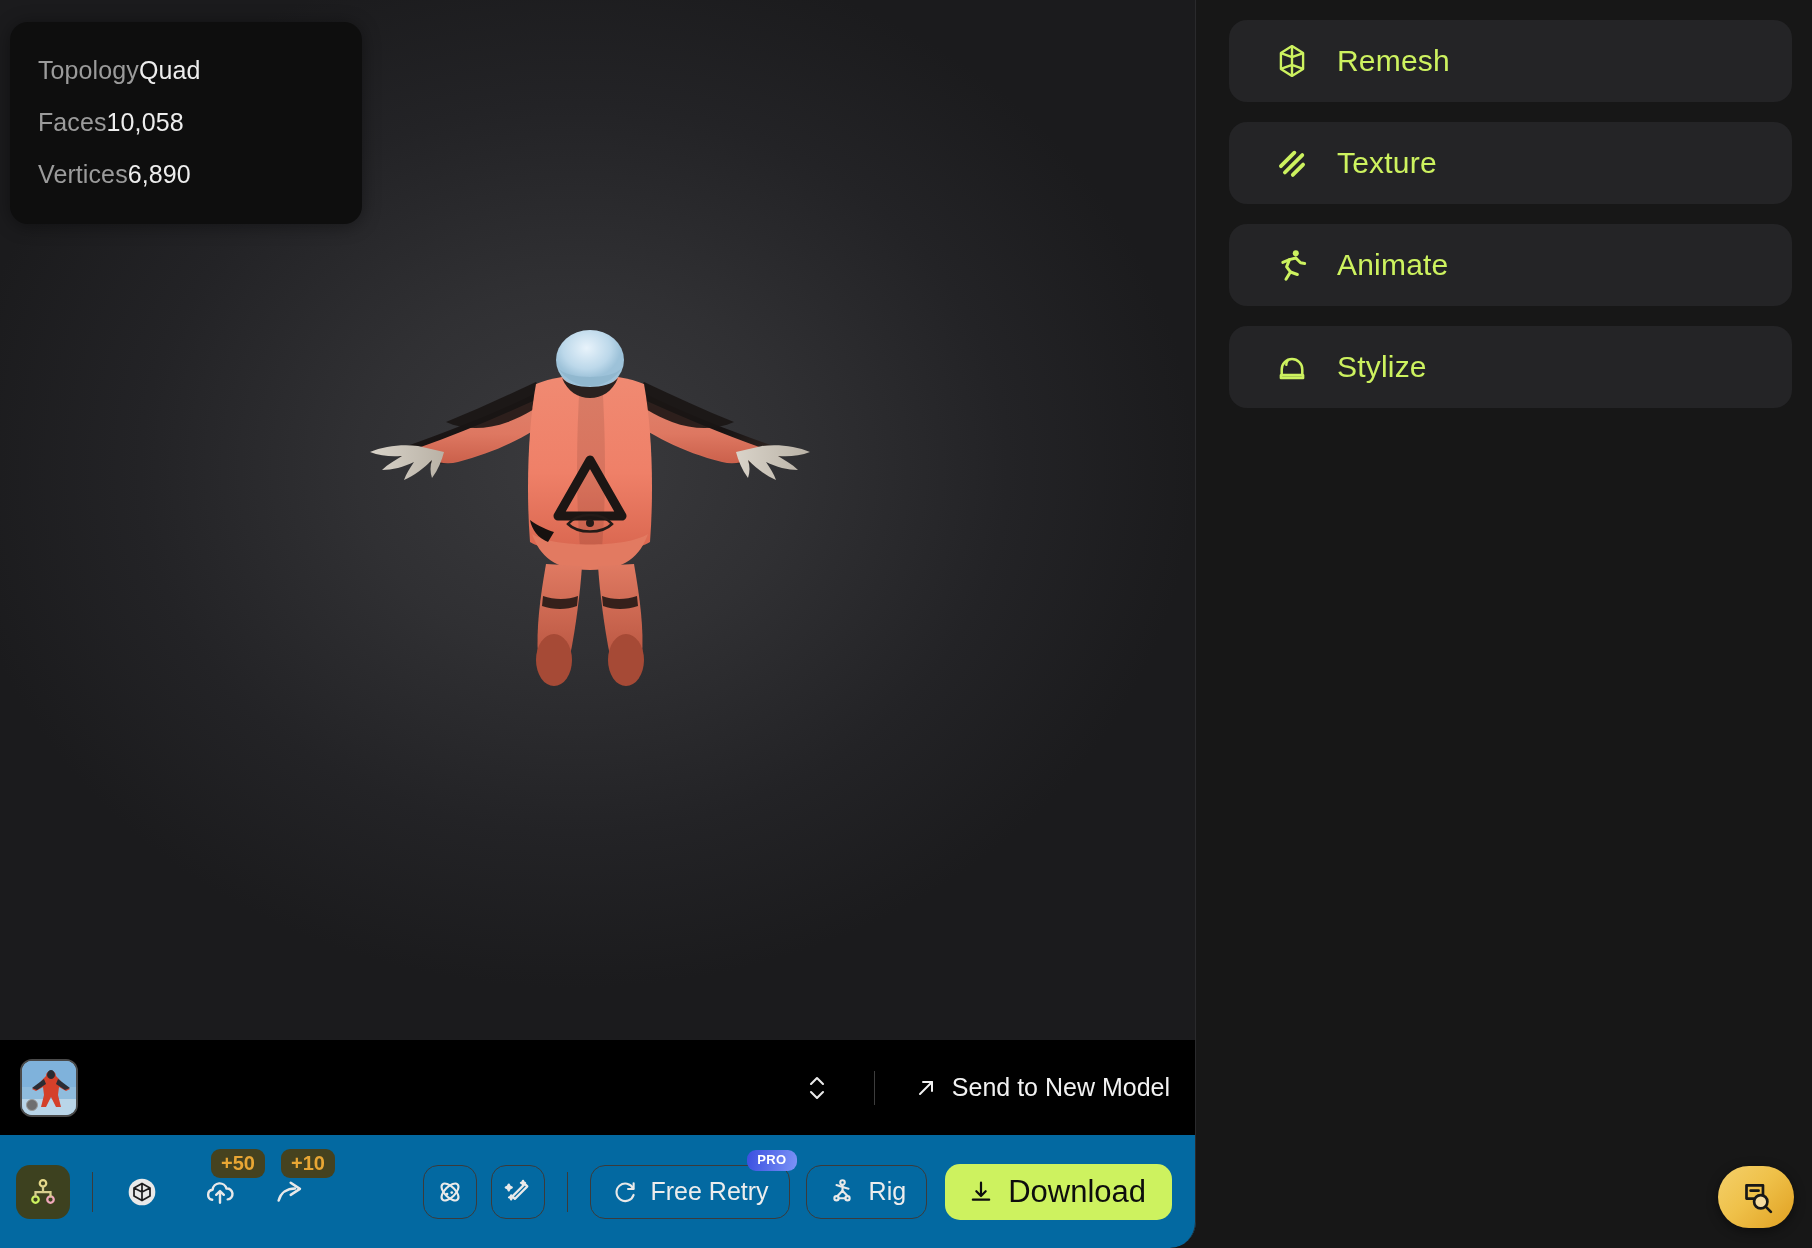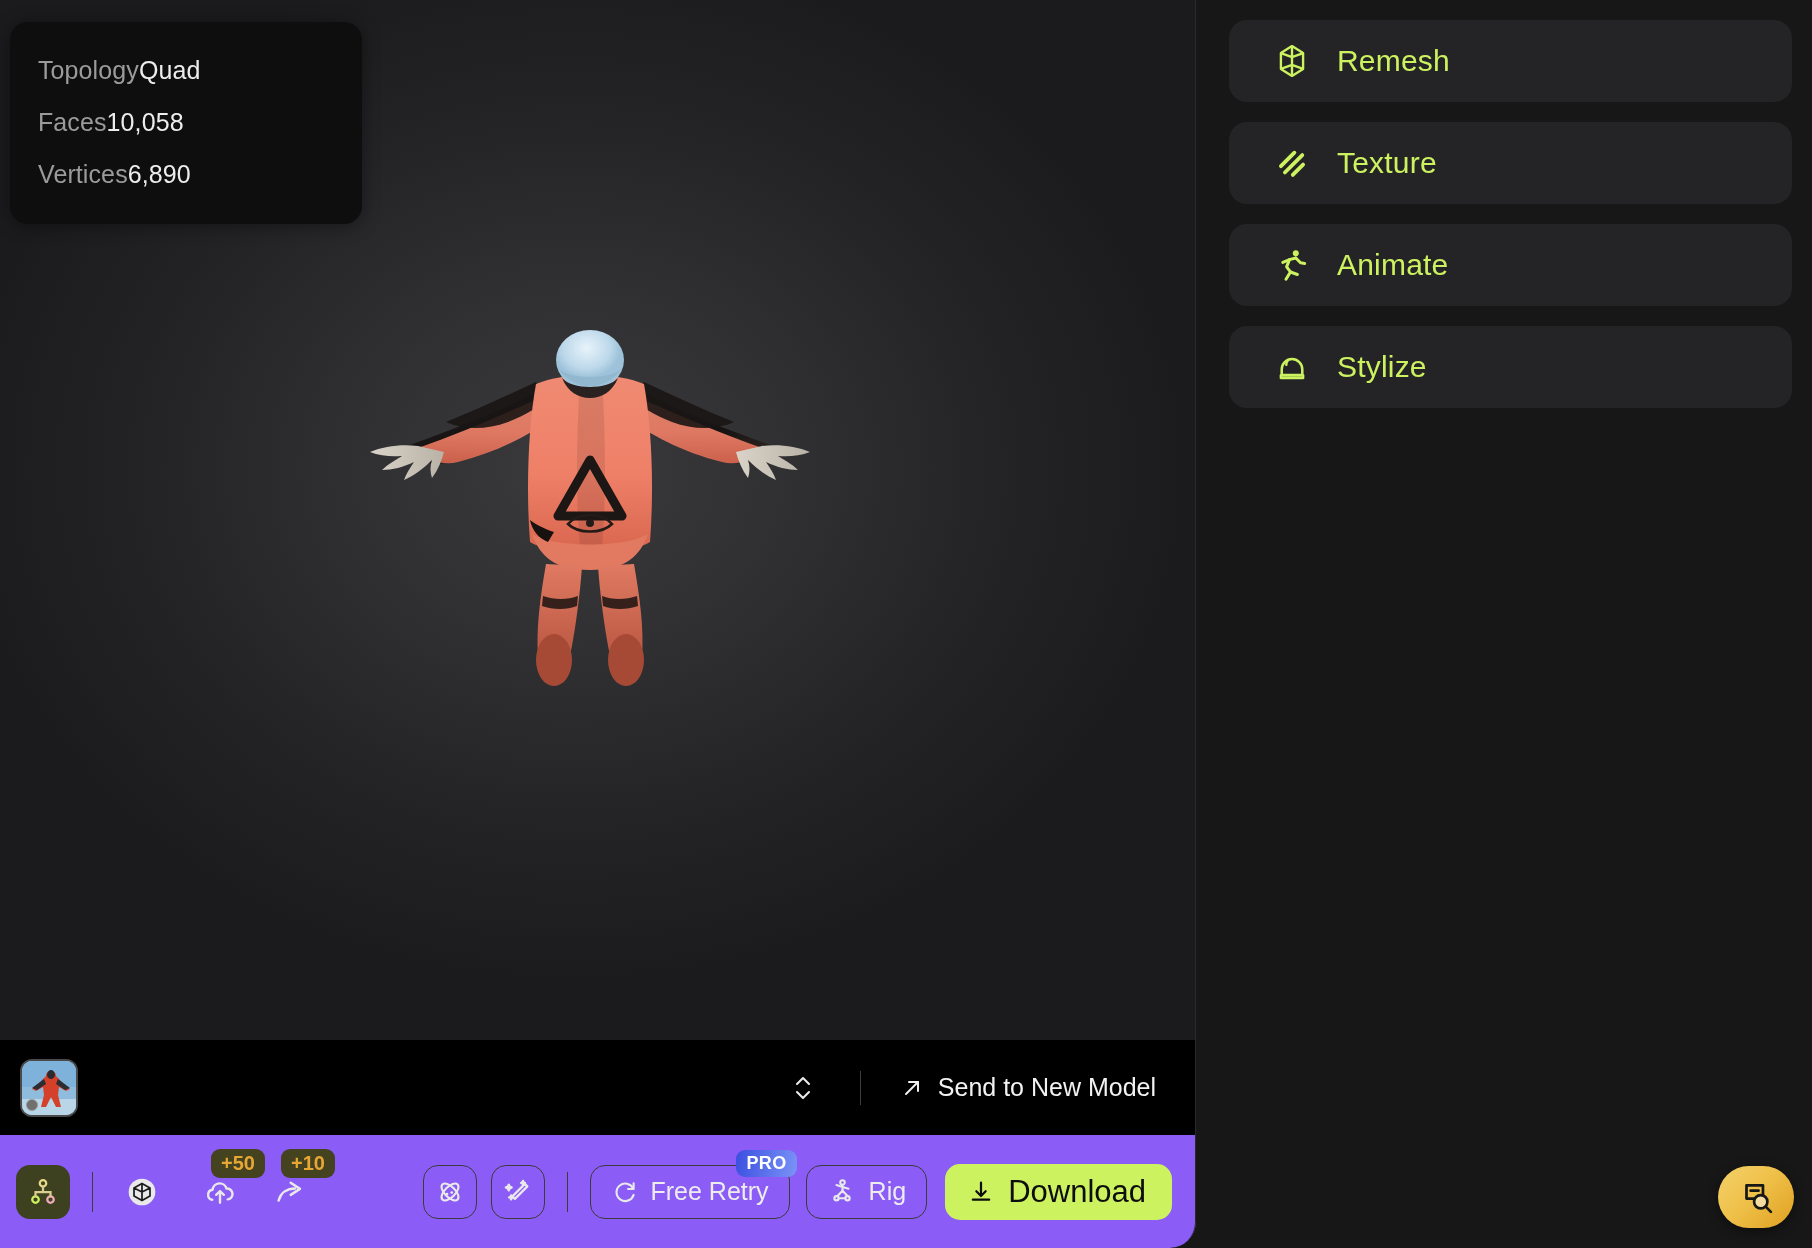--- a/index.html
+++ b/index.html
@@ -65,38 +65,38 @@
     background:linear-gradient(180deg,#7fb2db 0%,#a9cfe8 55%,#c6dced 100%);
     flex:none;
   }
   .thumb svg { position:absolute; left:0; top:0; }
   .thumb-badge {
     position:absolute; left:4px; bottom:4px; width:12px; height:12px;
     border-radius:50%; background:#6f6f6f;
     border:1.5px solid #9a9a9a;
   }
   .filmstrip-right {
-    margin-left:auto; margin-right:36px;
+    margin-left:auto; margin-right:22px;
     display:flex; align-items:center; gap:13px;
   }
   .sort-btn {
     width:44px; height:44px; display:flex; align-items:center; justify-content:center;
     color:#ededed; cursor:pointer;
   }
   .vdiv { width:1px; height:34px; background:#3d3d3d; margin:0 22px; }
   .send-btn {
     display:flex; align-items:center; gap:14px;
     color:#f2f2f2; font-size:25px; cursor:pointer;
     padding:6px 4px;
   }
 
   
   .toolbar {
     position:absolute; left:0; top:1135px; width:1196px; height:113px;
-    background:#8b5cf6;
+    background:#0369a1;
     display:flex; align-items:center;
     border-radius:0 0 26px 0;
     padding:0 24px 0 8px;
   }
   .tool-icon-btn {
     width:54px; height:54px; border-radius:14px;
     display:flex; align-items:center; justify-content:center;
     color:#e8e8e8; cursor:pointer; position:relative; flex:none;
   }
   .tool-icon-btn.active { background:#3d411f; }
@@ -111,21 +111,21 @@
   .outline-btn {
     height:54px; border:1px solid #3b3b3b; border-radius:15px;
     display:flex; align-items:center; justify-content:center; gap:12px;
     color:#ededed; font-size:25px; cursor:pointer; position:relative;
     padding:0 20px; flex:none; background:transparent;
   }
   .outline-btn.square { width:54px; padding:0; }
   .pro-badge {
     position:absolute; top:-16px; right:-8px;
     background:linear-gradient(100deg,#3b4fe0 0%,#7b93f7 100%);
-    color:#fff; font-size:18px; font-weight:bold;
+    color:#fff; font-size:13px; font-weight:bold;
     padding:2px 10px 3px 10px; border-radius:9px; letter-spacing:.4px;
     line-height:1.25;
   }
   .download-btn {
     height:56px; border-radius:15px;
     background:#cdf25f; color:#0d0d0d;
     display:flex; align-items:center; gap:13px;
     font-size:31px; padding:0 26px 0 22px; cursor:pointer; flex:none;
     border:none;
   }

